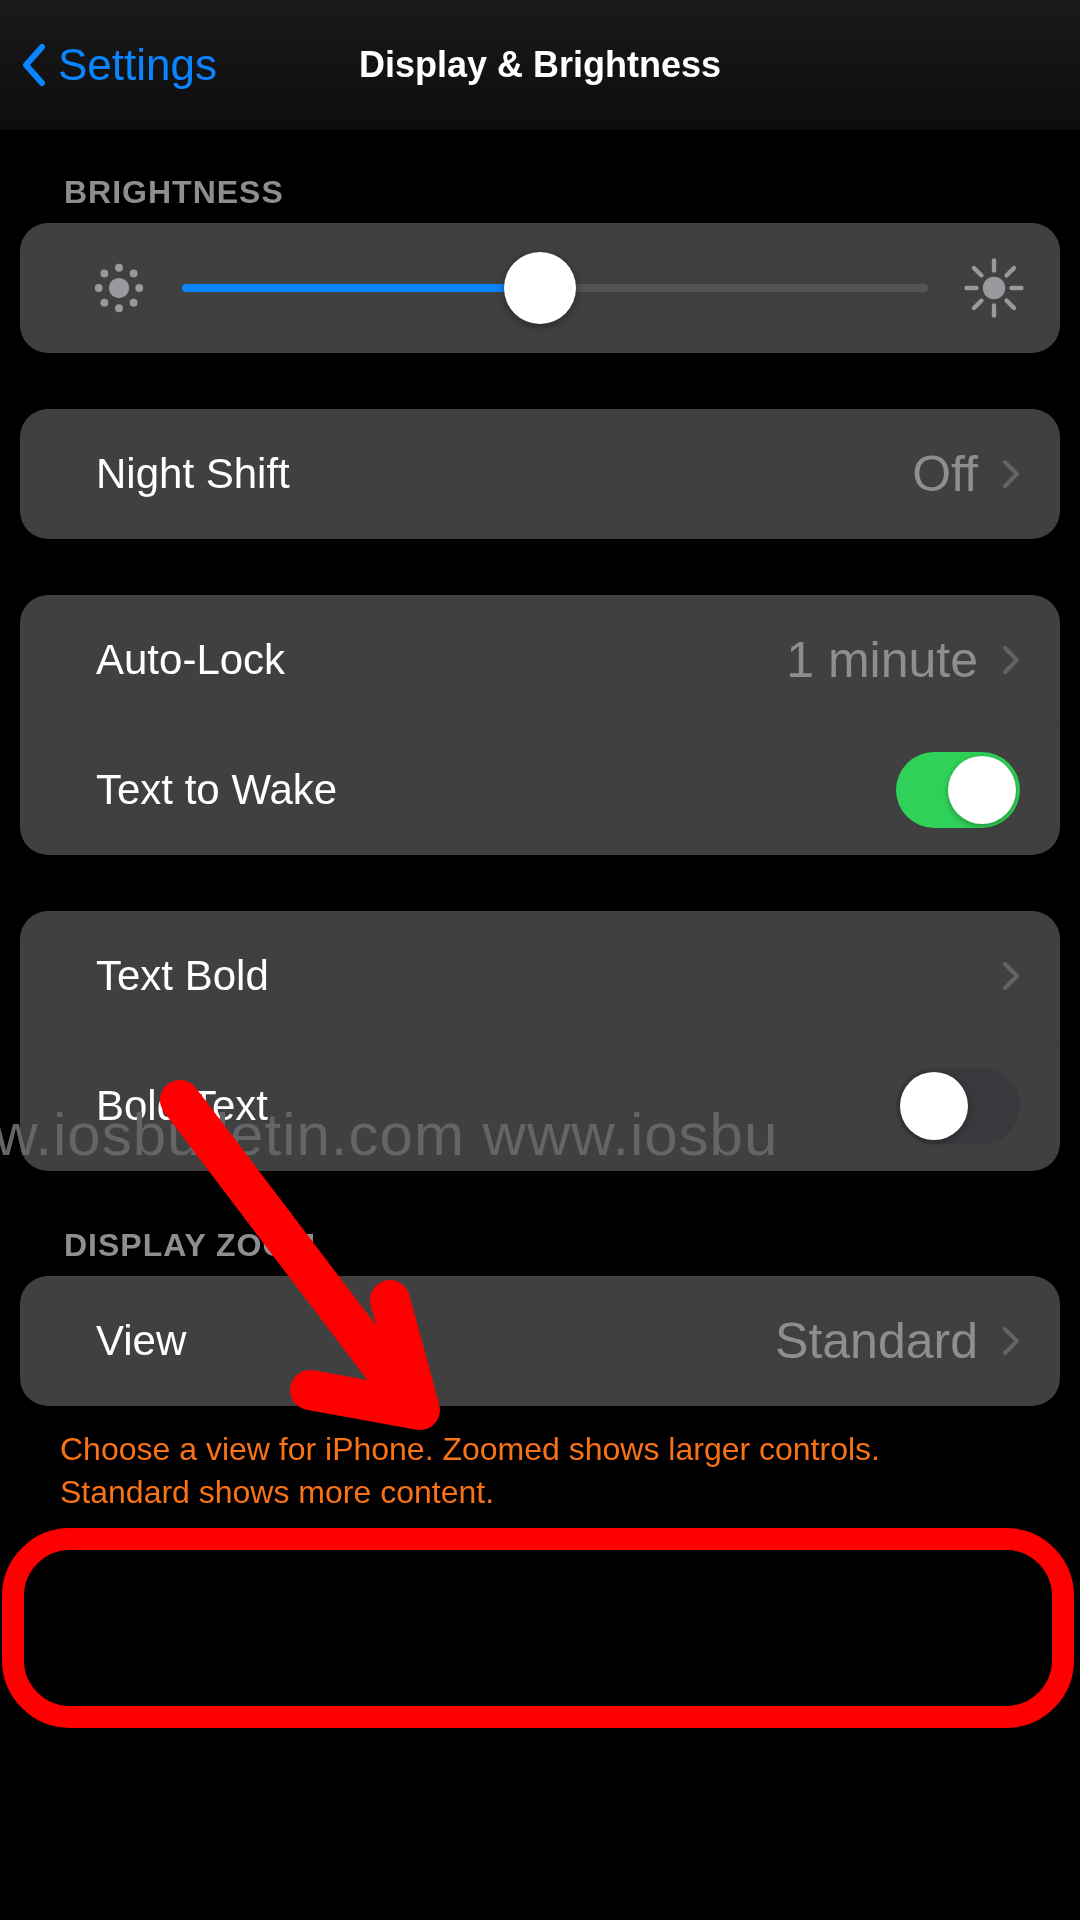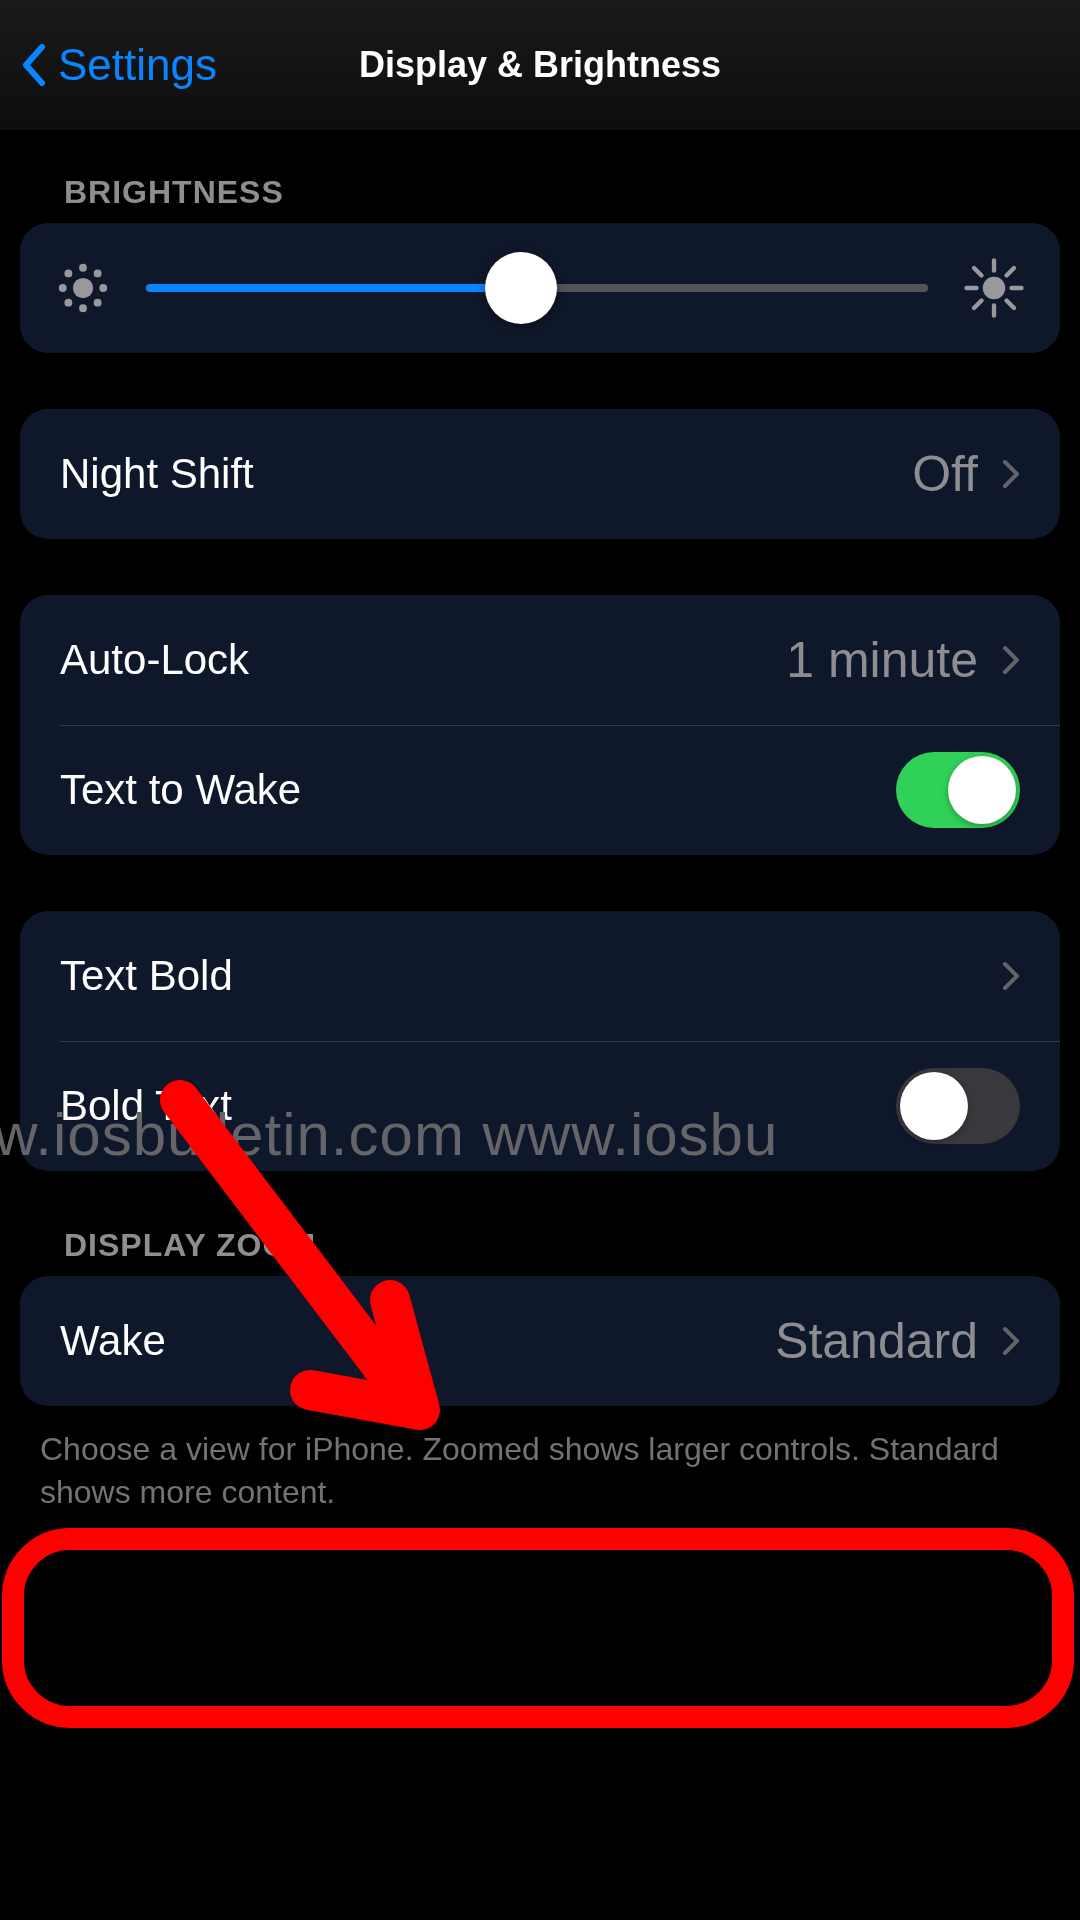--- a/index.html
+++ b/index.html
@@ -40,29 +40,30 @@
     .header-label {
       font-size: 32px;
       color: #8d8d92;
       letter-spacing: 1px;
       margin: 24px 0 12px 44px;
       text-transform: uppercase;
       font-weight: bold;
     }
     .footer-label {
       font-size: 32px;
-      color: #737373;
-      margin: 22px 44px 0 20px;
+      color: #f97316;
+      margin: 22px 44px 0 40px;
       line-height: 1.35;
     }
     .group {
-      background: #0f172a;
+      background: #404040;
       border-radius: 28px;
       overflow: hidden;
       margin-bottom: 56px;
+      padding-left: 36px;
     }
     .row {
       display: flex;
       align-items: center;
       min-height: 130px;
       padding: 0 40px;
       font-size: 42px;
       position: relative;
     }
     .row + .row::before {
@@ -205,21 +206,21 @@
       <div class="switch off">
           <div class="knob"></div>
         </div>
     </div>
   </div>
 
   <div class="dz-section">
     <div class="header-label">DISPLAY ZOOM</div>
     <div class="group" style="margin-bottom:0">
       <div class="row">
-        <span class="label">Wake</span>
+        <span class="label">View</span>
         <span class="value">Standard</span>
         <svg class="chev" viewBox="0 0 18 30">
             <polyline points="3,3 15,15 3,27" fill="none" stroke="#636368" stroke-width="4" stroke-linecap="round" stroke-linejoin="round"></polyline>
           </svg>
       </div>
     </div>
     <div class="footer-label">Choose a view for iPhone. Zoomed shows larger controls. Standard shows more content.</div>
   </div>
 
 </div>

